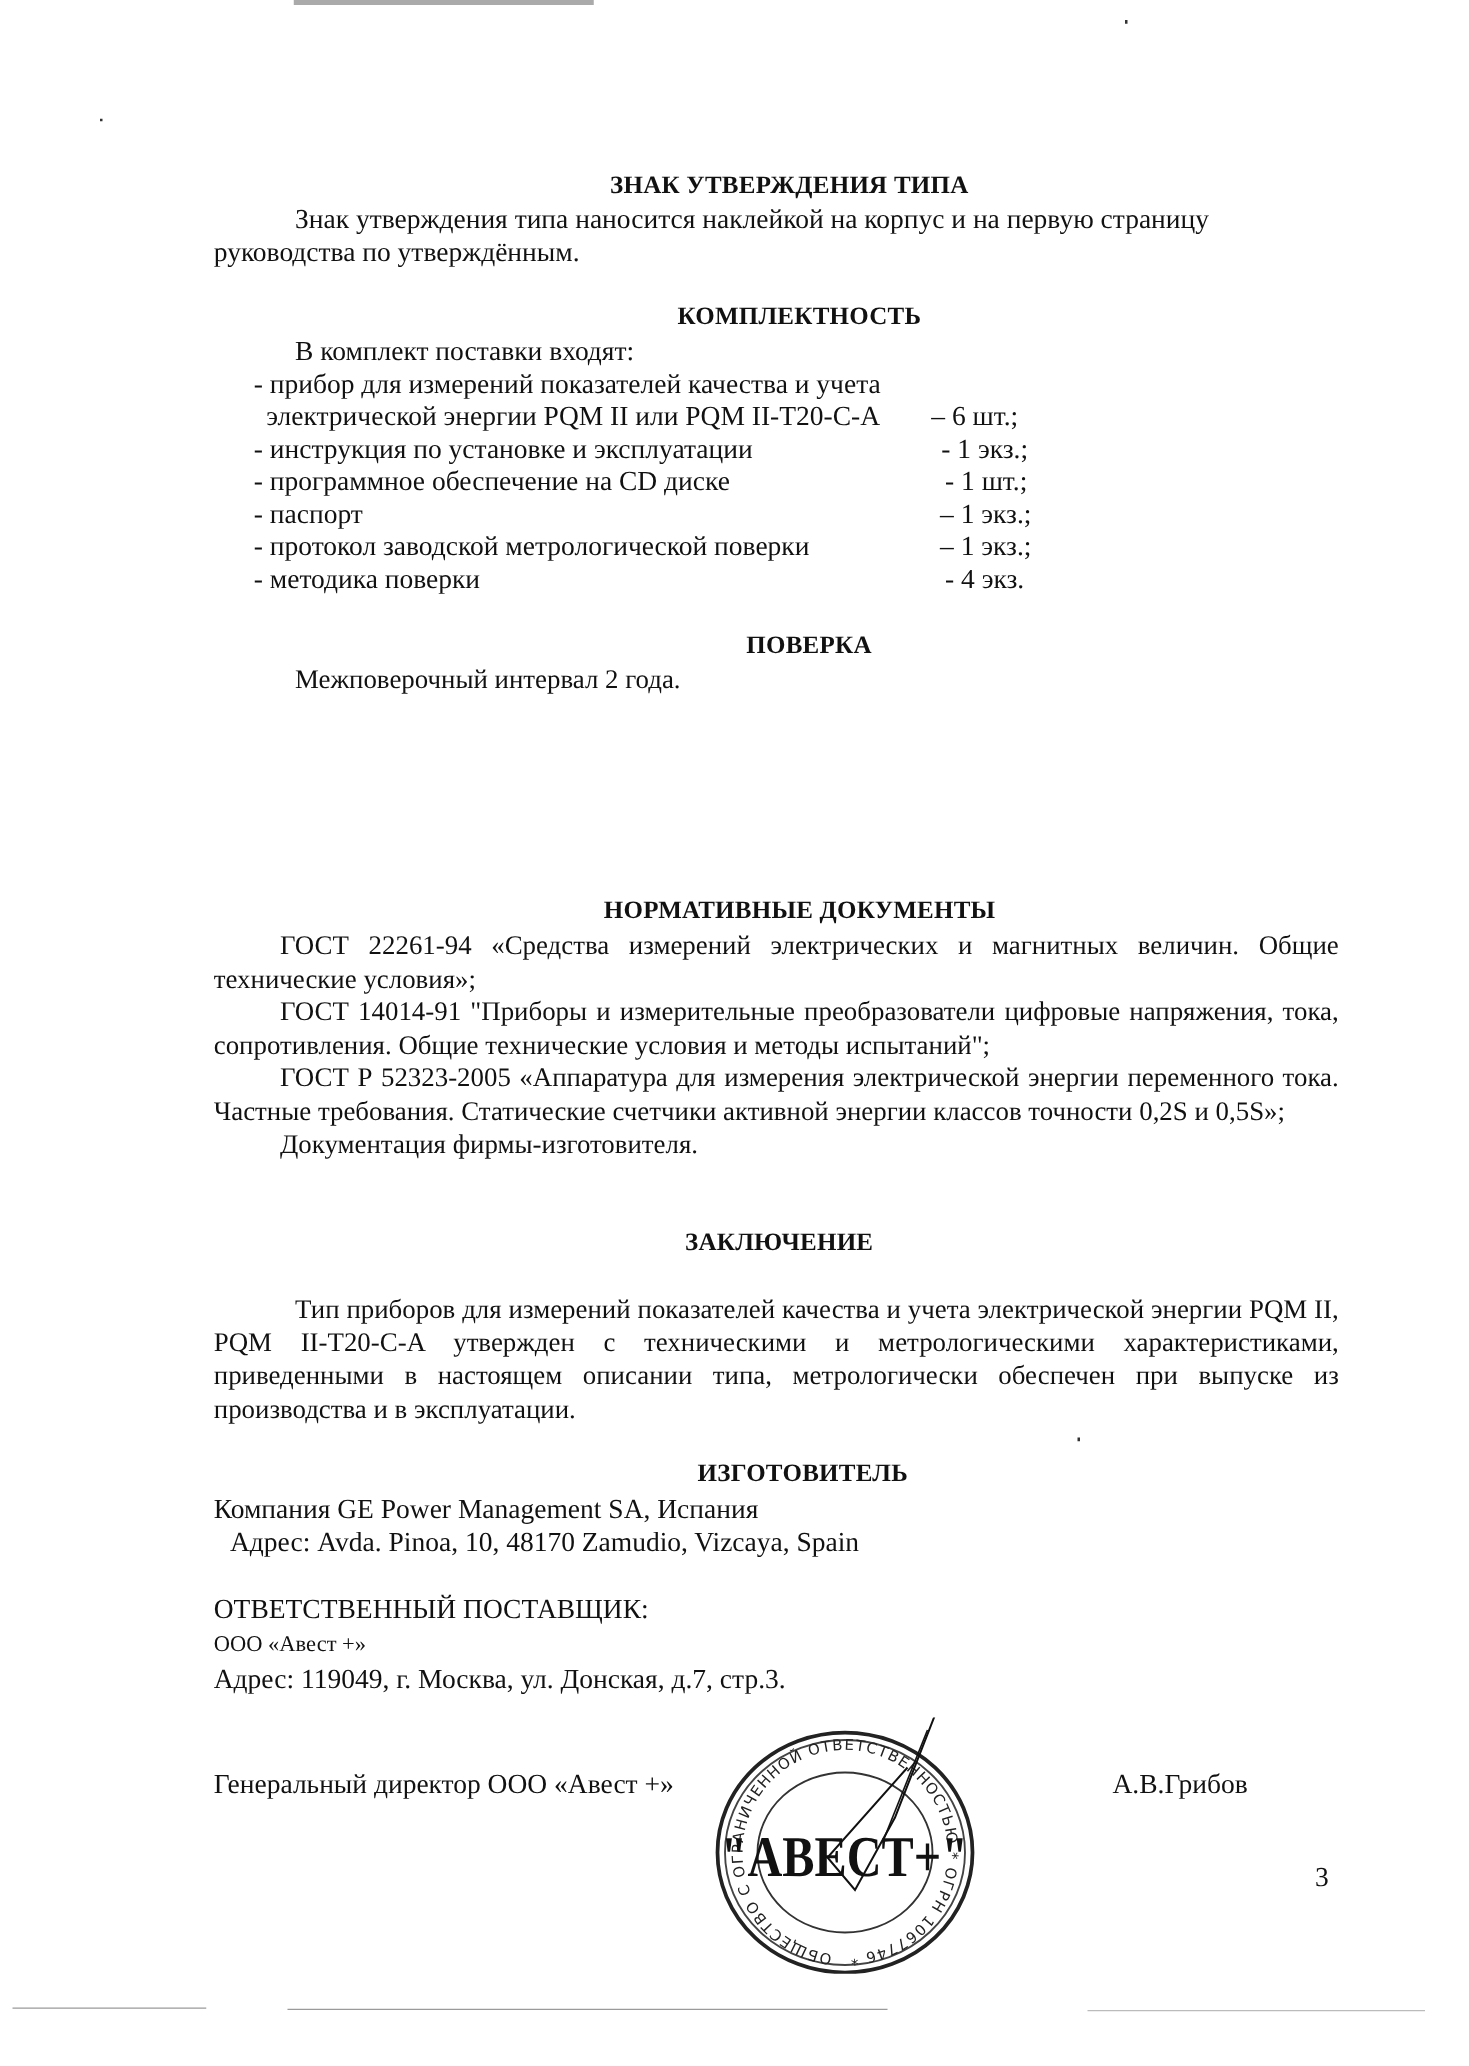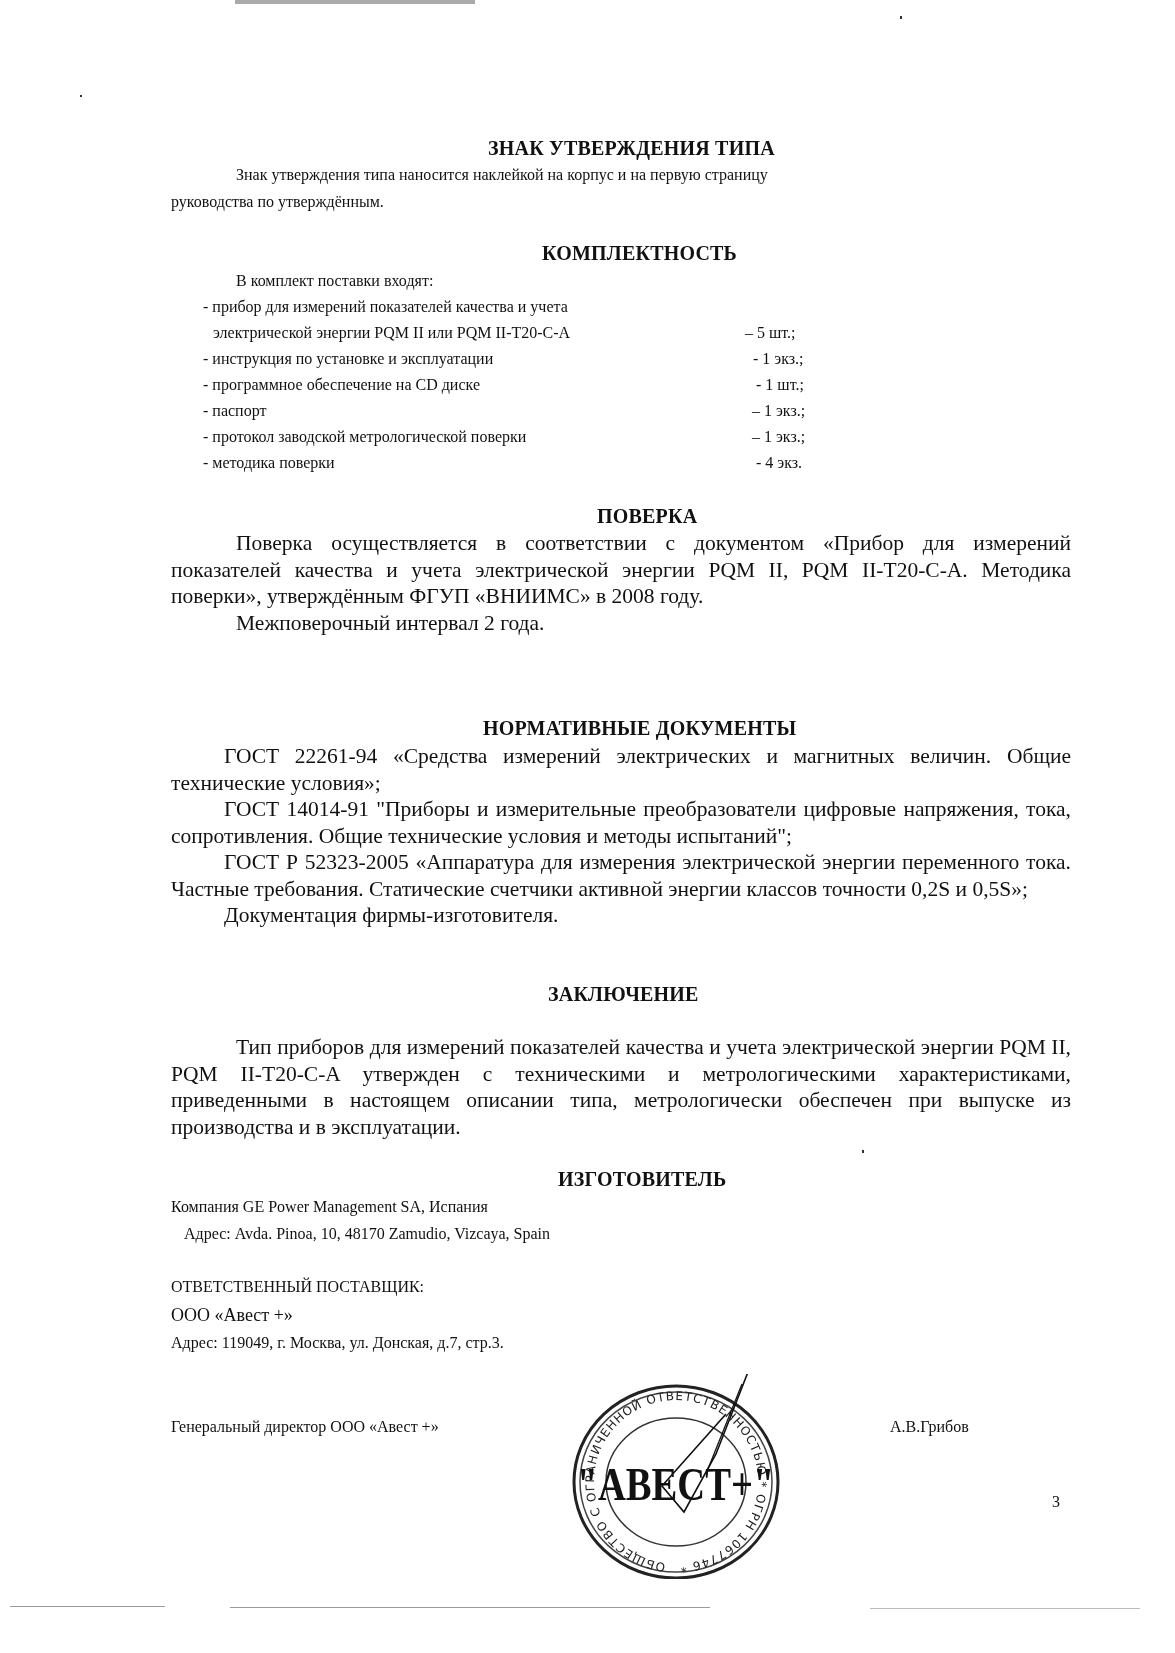--- a/index.html
+++ b/index.html
@@ -1,19 +1,19 @@
 <!DOCTYPE html>
 <html><head>
 <meta charset="utf-8">
 <style>
   html, body { margin:0; padding:0; background:#ffffff; }
   body { width:1175px; height:1653px; position:relative; overflow:hidden;
          font-family:"Liberation Serif", "DejaVu Serif", serif; color:#111; }
   .abs { position:absolute; white-space:nowrap; }
-  .txt { font-size:16px; line-height:26px; }
+  .txt { font-size:22px; line-height:26px; }
   .h { font-weight:bold; font-size:20px; letter-spacing:0.2px; }
   .para { position:absolute; left:171px; width:900px; font-size:21.5px; line-height:26.5px; text-align:justify; }
   .para p { margin:0; }
   .ind { text-indent:65px; }
   .qty { position:absolute; }
   .scanline { position:absolute; height:1px; background:#9a9a9a; }
   .speck { position:absolute; background:#333; }
 </style>
 </head>
 <body>
@@ -25,40 +25,39 @@
 
 <div class="abs h" style="left:488px;top:137px;">ЗНАК УТВЕРЖДЕНИЯ ТИПА</div>
 <div class="abs txt" style="left:236px;top:162px;">Знак утверждения типа наносится наклейкой на корпус  и на первую страницу</div>
 <div class="abs txt" style="left:171px;top:189px;">руководства по утверждённым.</div>
 
 <div class="abs h" style="left:542px;top:242px;">КОМПЛЕКТНОСТЬ</div>
 <div class="abs txt" style="left:236px;top:268px;">В комплект поставки входят:</div>
 
 <div class="abs txt" style="left:203px;top:294px;">- прибор для измерений показателей качества и учета</div>
 <div class="abs txt" style="left:213px;top:320px;">электрической энергии PQM II или PQM II-T20-C-A</div>
-<div class="abs txt qty" style="left:745px;top:320px;">– 5 шт.;</div>
+<div class="abs txt qty" style="left:745px;top:320px;">– 6 шт.;</div>
 
 <div class="abs txt" style="left:203px;top:346px;">- инструкция по установке и эксплуатации</div>
 <div class="abs txt qty" style="left:753px;top:346px;">- 1 экз.;</div>
 
 <div class="abs txt" style="left:203px;top:372px;">- программное обеспечение на CD диске</div>
 <div class="abs txt qty" style="left:756px;top:372px;">- 1 шт.;</div>
 
 <div class="abs txt" style="left:203px;top:398px;">- паспорт</div>
 <div class="abs txt qty" style="left:752px;top:398px;">– 1 экз.;</div>
 
 <div class="abs txt" style="left:203px;top:424px;">- протокол заводской метрологической поверки</div>
 <div class="abs txt qty" style="left:752px;top:424px;">– 1 экз.;</div>
 
 <div class="abs txt" style="left:203px;top:450px;">- методика поверки</div>
 <div class="abs txt qty" style="left:756px;top:450px;">- 4 экз.</div>
 
 <div class="abs h" style="left:597px;top:505px;">ПОВЕРКА</div>
 <div class="para" style="top:530px;">
-  <p class="ind">Поверка осуществляется в соответствии с документом «Прибор для измерений показателей качества и учета электрической энергии PQM II, PQM II-T20-C-A. Методика поверки», утверждённым ФГУП «ВНИИМС» в 2008 году.</p>
   <p class="ind">Межповерочный интервал 2 года.</p>
 </div>
 
 <div class="abs h" style="left:483px;top:717px;">НОРМАТИВНЫЕ ДОКУМЕНТЫ</div>
 <div class="para" style="top:743px;">
   <p class="ind" style="text-indent:53px;">ГОСТ 22261-94  «Средства измерений электрических и магнитных величин. Общие технические условия»;</p>
   <p class="ind" style="text-indent:53px;">ГОСТ 14014-91 "Приборы и измерительные преобразователи цифровые напряжения, тока, сопротивления. Общие технические условия и методы испытаний";</p>
   <p class="ind" style="text-indent:53px;">ГОСТ Р 52323-2005 «Аппаратура для измерения электрической энергии переменного тока. Частные требования. Статические счетчики активной энергии классов точности 0,2S и 0,5S»;</p>
   <p class="ind" style="text-indent:53px;">Документация фирмы-изготовителя.</p>
 </div>

